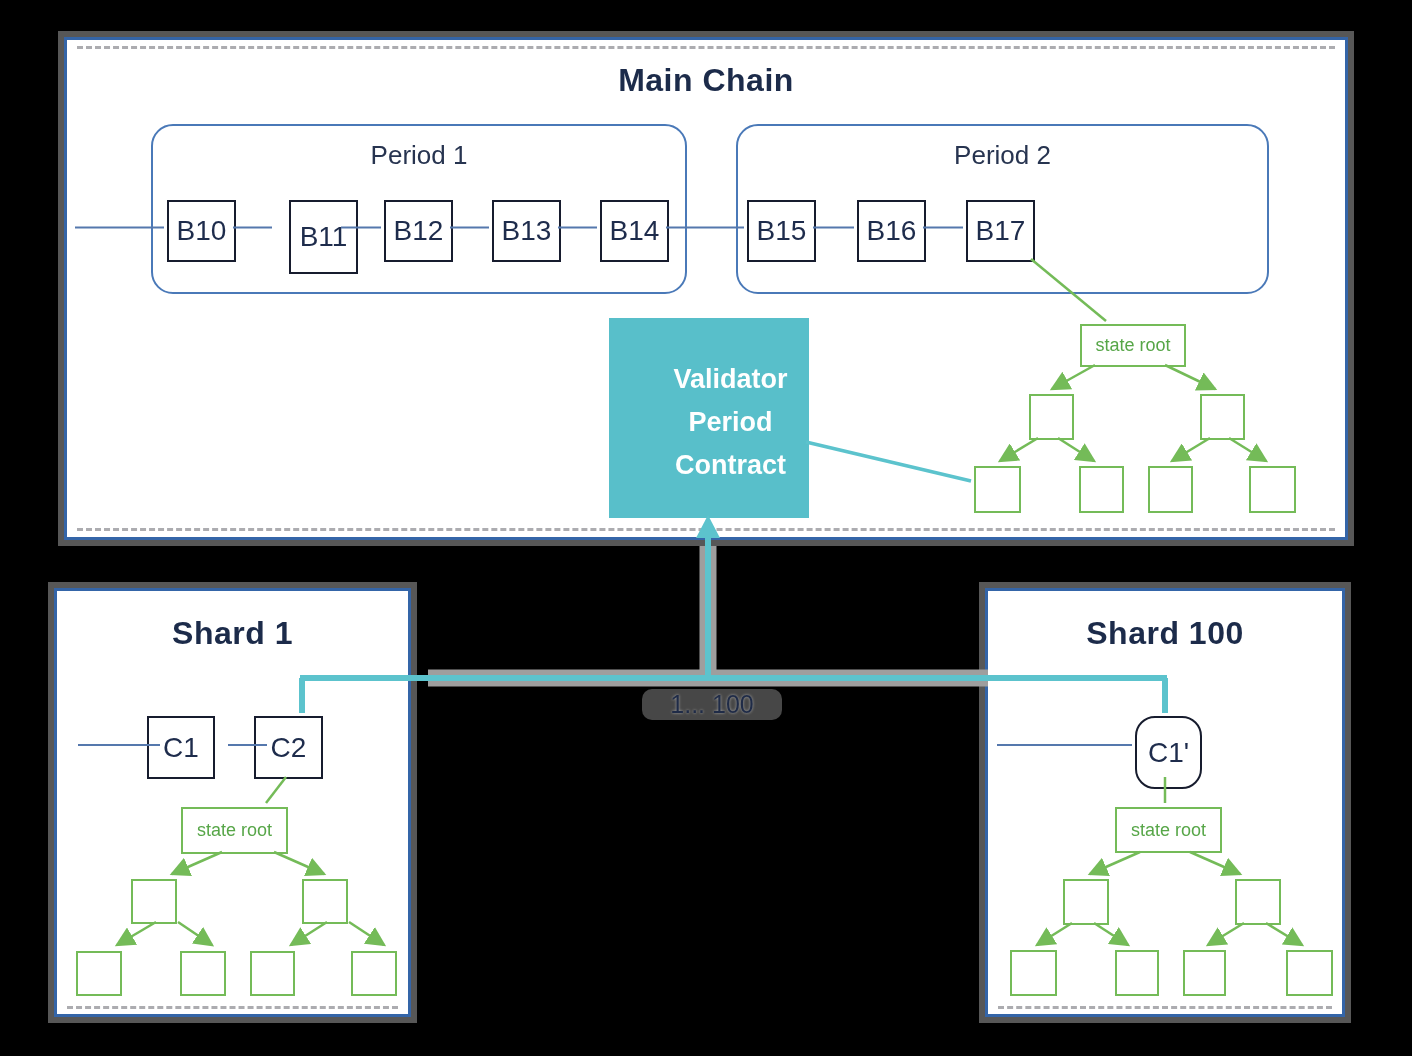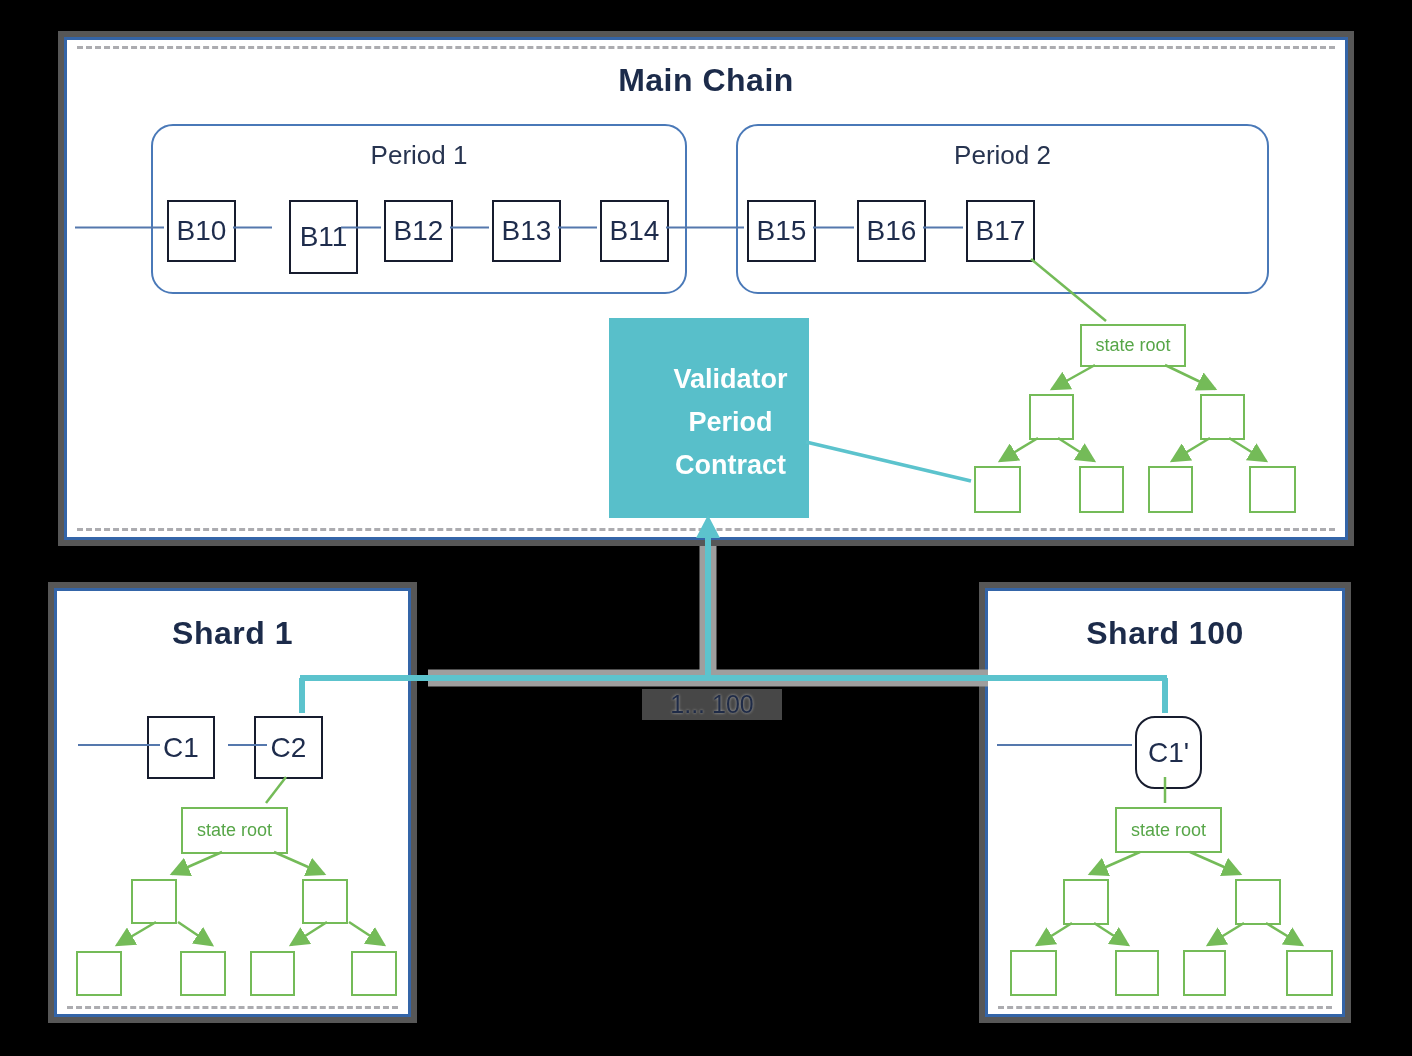--- a/index.html
+++ b/index.html
@@ -38,20 +38,21 @@
     display:flex;align-items:center;justify-content:center;
     font-size:18px;color:#57a648;z-index:2;
   }
   .mnode{
     position:absolute;background:#fff;border:2px solid #74bb58;box-sizing:border-box;z-index:2;
   }
   .range-label{
     position:absolute;text-align:center;font-size:25px;color:#1f2b47;
     background:rgba(255,255,255,0.28);padding:1px 4px;z-index:6;
     text-shadow:0 0 3px rgba(255,255,255,0.55);
+    border-radius:10px;
   }
   .dashes{
     position:absolute;left:10px;right:10px;height:0;
     border-top:3px dashed rgba(70,70,80,0.45);z-index:1;
   }
   svg.layer{position:absolute;left:0;top:0;z-index:5;pointer-events:none;}
 </style>
 </head>
 <body>
 

